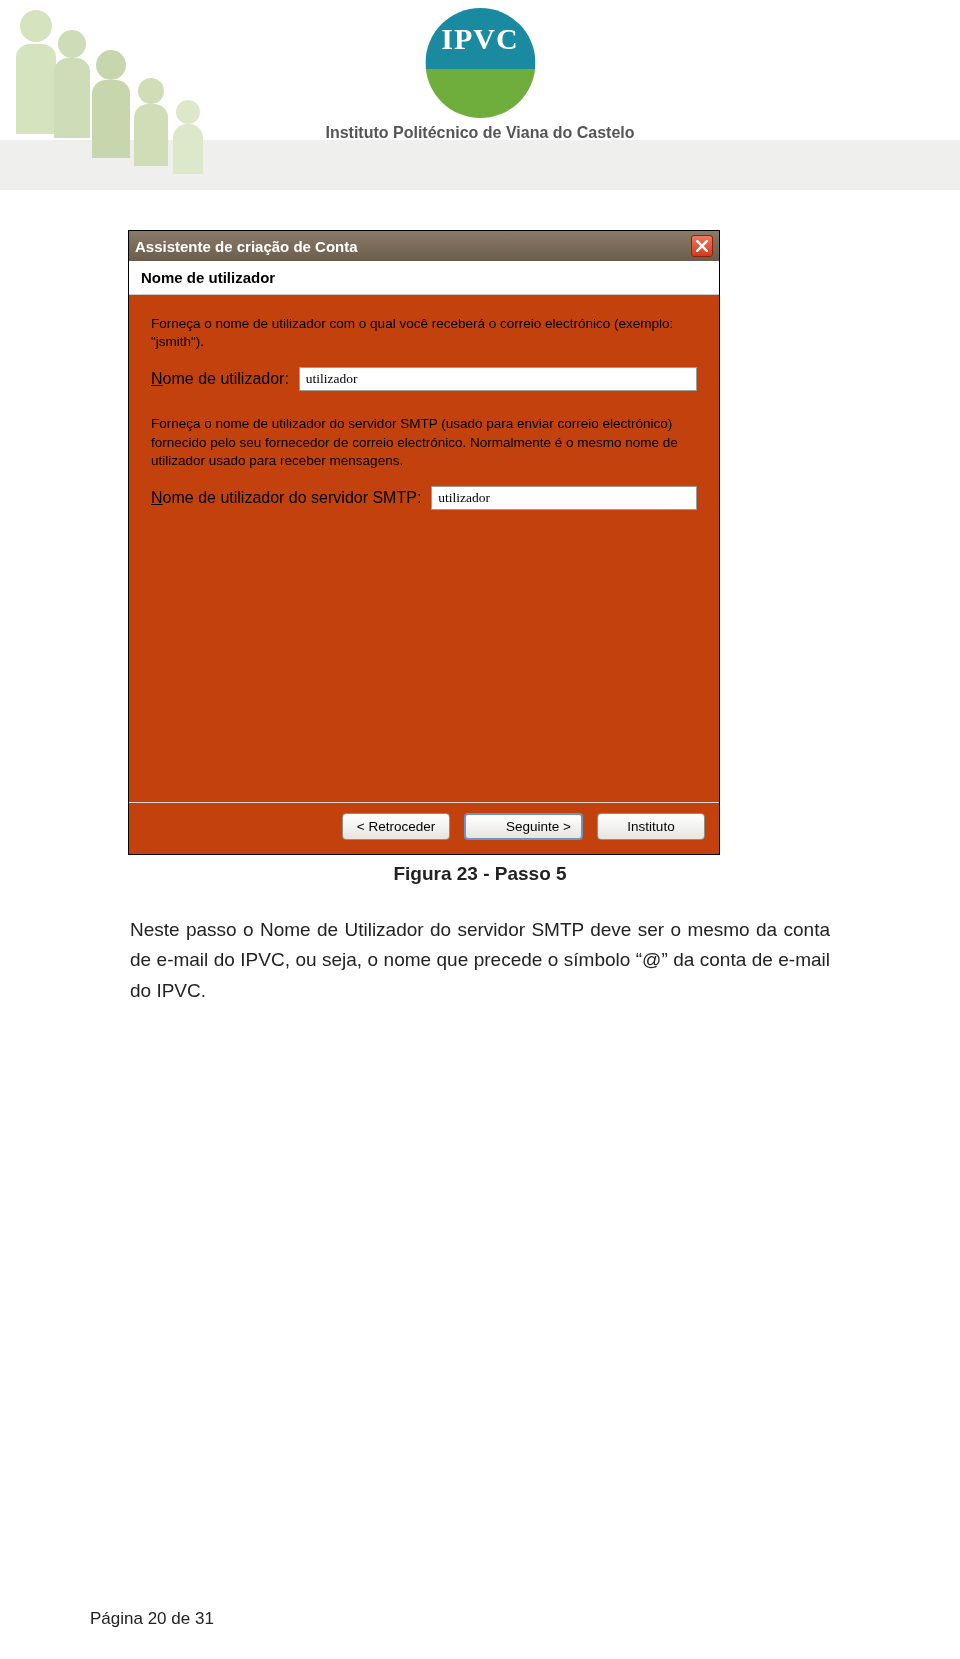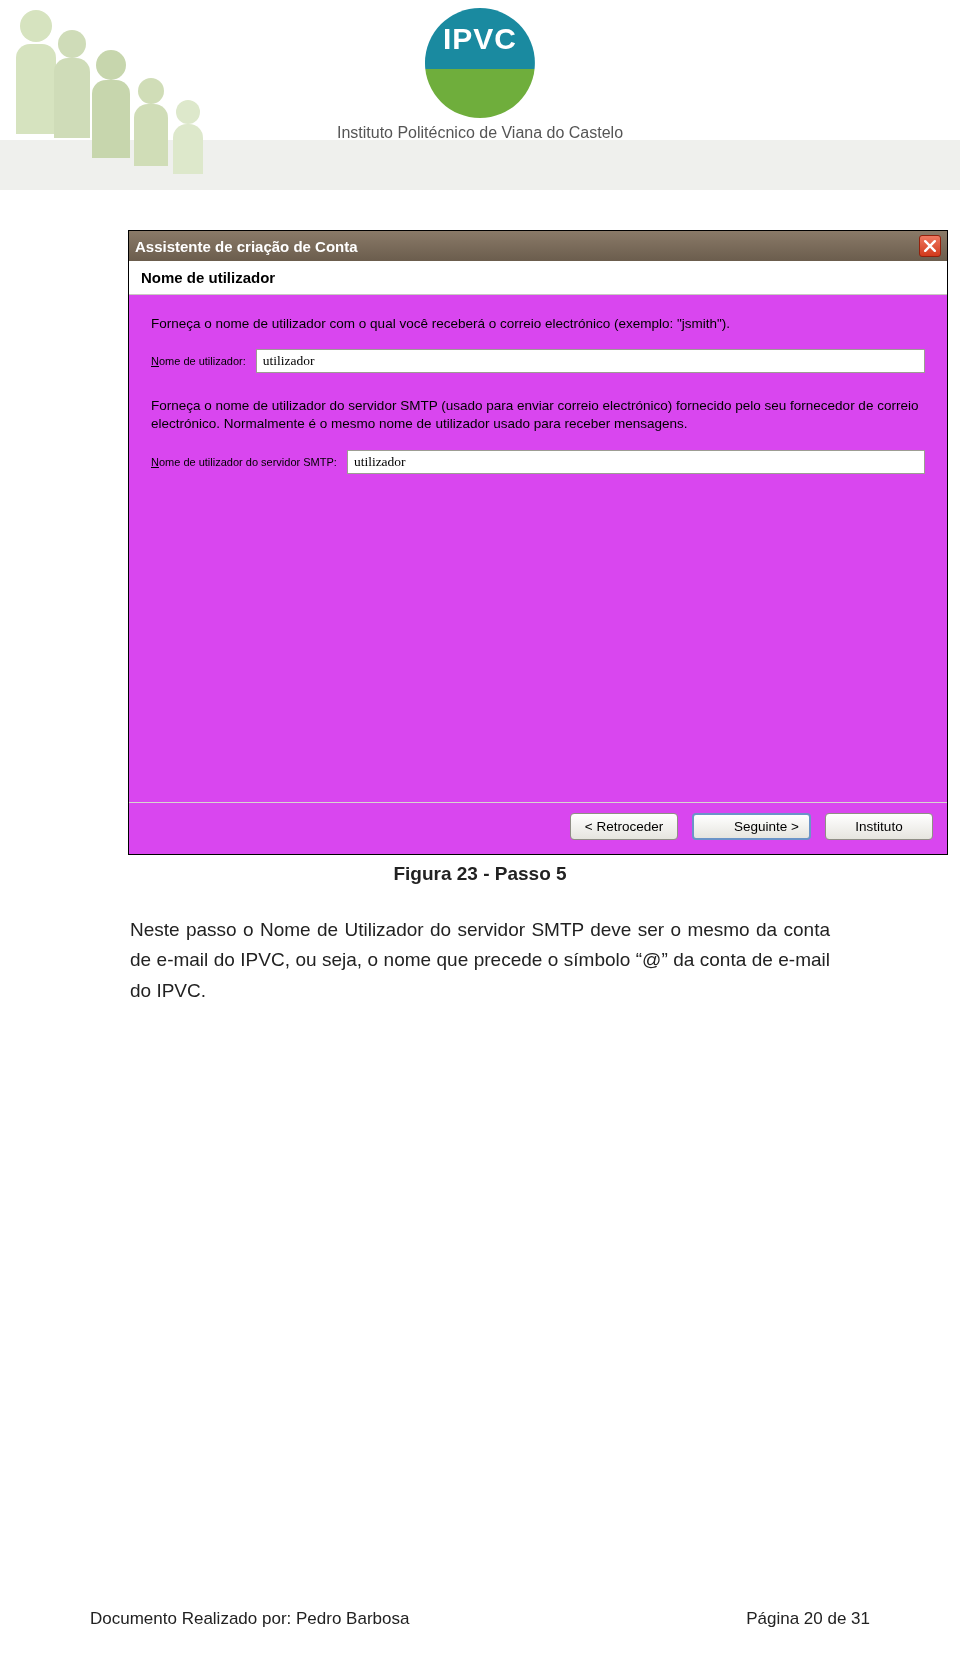--- a/index.html
+++ b/index.html
@@ -51,46 +51,47 @@
     left: 50%; transform: translateX(-50%);
     top: 8px;
     text-align: center;
   }
   .logo-circle {
     width: 110px; height: 110px;
     border-radius: 50%;
     overflow: hidden;
     margin: 0 auto 6px;
     position: relative;
+    font-family: Liberation Serif, serif;
   }
   .logo-top {
     position:absolute; top:0; left:0; right:0; height:55%;
     background:#1a8aa0;
   }
   .logo-bot {
     position:absolute; bottom:0; left:0; right:0; height:45%;
     background:#6fae3c;
   }
   .logo-letters {
     position:absolute; left:0; right:0; top:14px;
     color:#fff; font-weight:bold; font-size:30px; letter-spacing:1px;
     text-align:center;
   }
   .institute-name {
     font-size: 16px;
     color: #555;
-    font-weight: normal;
+    font-weight: bold;
   }
 
   
   .dialog {
-    width: 820px;
+    width: 592px;
     margin: 30px 0 0 128px;
     border: 1px solid #000;
-    background: #d946ef;
+    background: #c2410c;
     font-size: 14px;
   }
   .titlebar {
     display: flex;
     align-items: center;
     justify-content: space-between;
     padding: 4px 6px;
     background: linear-gradient(#8a7a68, #6b5d4d);
     color: #fff;
     font-weight: bold;
@@ -126,21 +127,21 @@
   }
   .u { text-decoration: underline; }
 
   .field-row {
     display: flex;
     align-items: center;
     gap: 10px;
     margin-bottom: 24px;
   }
   .field-label {
-    font-size: 11px;
+    font-size: 16px;
     color: #000;
     white-space: nowrap;
   }
   .text-input {
     flex: 1;
     border: 1px solid #9d9d93;
     background: #fff;
     padding: 3px 6px;
     font-size: 13.5px;
     font-family: Liberation Serif, serif;
@@ -266,15 +267,14 @@
     <button class="dlg-btn primary">Seguinte &gt;</button>
     <button class="dlg-btn">Instituto</button>
   </div>
 </div>
 
 <div class="caption">Figura 23 - Passo 5</div>
 
 <p class="body-text">Neste passo o Nome de Utilizador do servidor SMTP deve ser o mesmo da conta de e-mail do IPVC, ou seja, o nome que precede o símbolo “@” da conta de e-mail do IPVC.</p>
 
 <div class="page-footer">
-  <span>Documento Realizado por: Pedro Barbosa</span>
   <span>Página 20 de 31</span>
 </div>
 
 </body></html>

